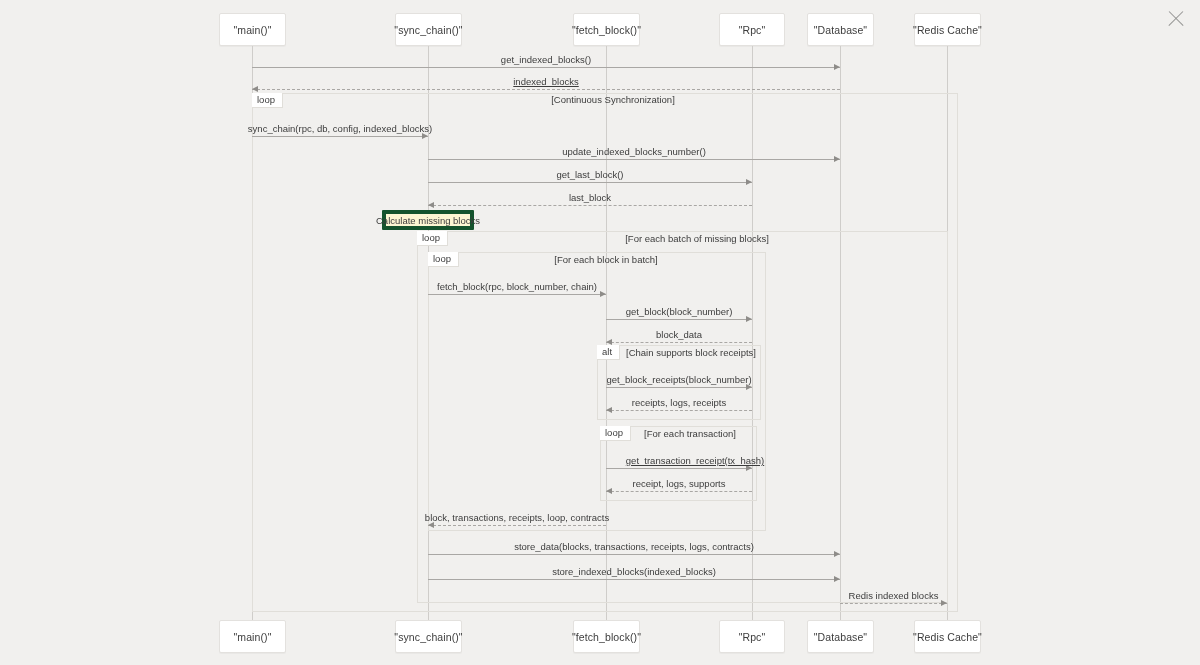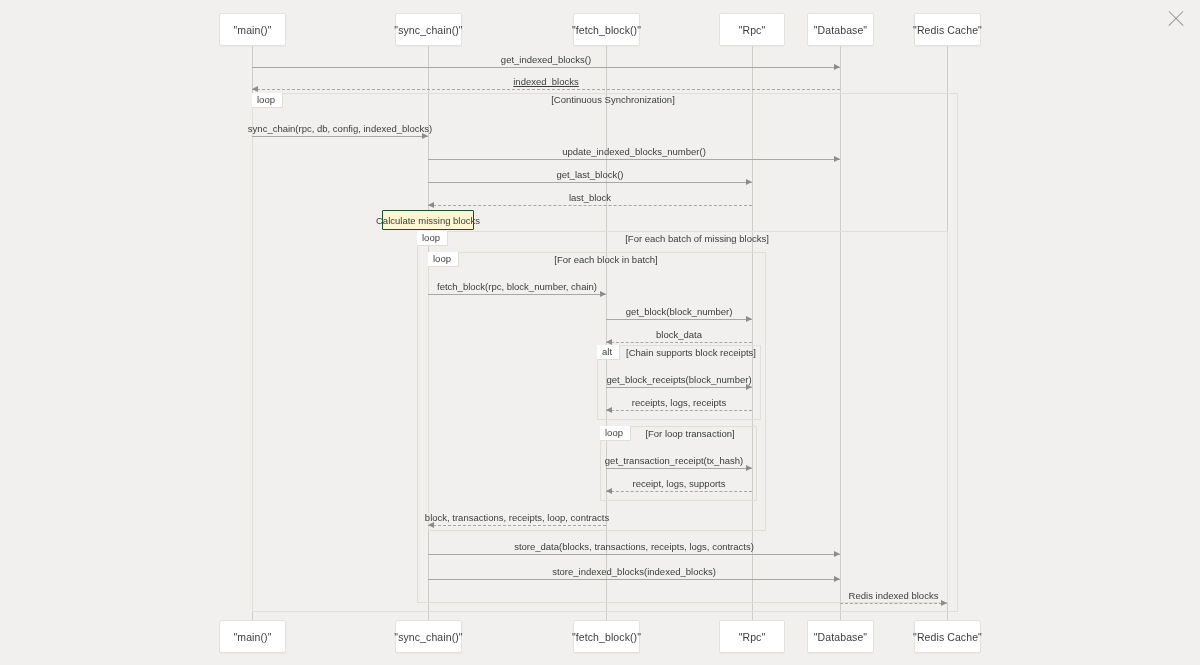--- a/index.html
+++ b/index.html
@@ -109,21 +109,21 @@
     color: #3c3c3c;
     white-space: nowrap;
     text-align: center;
     line-height: 11px;
   }
 
   
   .note {
     position: absolute;
     background: #fdf6d3;
-    border: 1px solid #14532d;
+    border: 4px solid #14532d;
     border-radius: 1px;
     font-size: 9.5px;
     color: #3c3c3c;
     display: flex;
     align-items: center;
     justify-content: center;
     padding: 0 8px;
     white-space: nowrap;
     text-align: center;
   }
@@ -191,21 +191,21 @@
       <div class="frag-label" style="left: 417px; top: 231px;">loop</div>
       <div class="frag-cond" style="left: 547px; top: 233px; width: 300px;">[For each batch of missing blocks]</div>
       <div class="frag" style="left: 428px; top: 252px; width: 338px; height: 279px;"></div>
       <div class="frag-label" style="left: 428px; top: 252px;">loop</div>
       <div class="frag-cond" style="left: 456px; top: 254px; width: 300px;">[For each block in batch]</div>
       <div class="frag" style="left: 597px; top: 345px; width: 164px; height: 75px;"></div>
       <div class="frag-label" style="left: 597px; top: 345px;">alt</div>
       <div class="frag-cond" style="left: 541px; top: 347px; width: 300px;">[Chain supports block receipts]</div>
       <div class="frag" style="left: 600px; top: 426px; width: 157px; height: 75px;"></div>
       <div class="frag-label" style="left: 600px; top: 426px;">loop</div>
-      <div class="frag-cond" style="left: 540px; top: 428px; width: 300px;">[For loop transaction]</div>
+      <div class="frag-cond" style="left: 540px; top: 428px; width: 300px;">[For each transaction]</div>
     </div>
   <div id="messages">
       <div class="msg-line" style="left: 252px; top: 67px; width: 588px;"></div>
       <div class="arrow-head right" style="top: 64px; left: 834px;"></div>
       <div class="msg-text" style="left: 346px; top: 54px; width: 400px;">get_indexed_blocks()</div>
       <div class="msg-line dashed" style="left: 252px; top: 89px; width: 588px;"></div>
       <div class="arrow-head left" style="top: 86px; left: 252px;"></div>
       <div class="msg-text" style="left: 346px; top: 76px; width: 400px; text-decoration: underline;">indexed_blocks</div>
       <div class="msg-line" style="left: 252px; top: 136px; width: 176px;"></div>
       <div class="arrow-head right" style="top: 133px; left: 422px;"></div>
@@ -229,21 +229,21 @@
       <div class="arrow-head left" style="top: 339px; left: 606px;"></div>
       <div class="msg-text" style="left: 479px; top: 329px; width: 400px;">block_data</div>
       <div class="msg-line" style="left: 606px; top: 387px; width: 146px;"></div>
       <div class="arrow-head right" style="top: 384px; left: 746px;"></div>
       <div class="msg-text" style="left: 479px; top: 374px; width: 400px;">get_block_receipts(block_number)</div>
       <div class="msg-line dashed" style="left: 606px; top: 410px; width: 146px;"></div>
       <div class="arrow-head left" style="top: 407px; left: 606px;"></div>
       <div class="msg-text" style="left: 479px; top: 397px; width: 400px;">receipts, logs, receipts</div>
       <div class="msg-line" style="left: 606px; top: 468px; width: 146px;"></div>
       <div class="arrow-head right" style="top: 465px; left: 746px;"></div>
-      <div class="msg-text" style="left: 474px; top: 455px; width: 400px;">get_transaction_receipt(tx_hash)</div>
+      <div class="msg-text" style="left: 495px; top: 455px; width: 400px; text-decoration: underline;">get_transaction_receipt(tx_hash)</div>
       <div class="msg-line dashed" style="left: 606px; top: 491px; width: 146px;"></div>
       <div class="arrow-head left" style="top: 488px; left: 606px;"></div>
       <div class="msg-text" style="left: 479px; top: 478px; width: 400px;">receipt, logs, supports</div>
       <div class="msg-line dashed" style="left: 428px; top: 525px; width: 178px;"></div>
       <div class="arrow-head left" style="top: 522px; left: 428px;"></div>
       <div class="msg-text" style="left: 317px; top: 512px; width: 400px;">block, transactions, receipts, loop, contracts</div>
       <div class="msg-line" style="left: 428px; top: 554px; width: 412px;"></div>
       <div class="arrow-head right" style="top: 551px; left: 834px;"></div>
       <div class="msg-text" style="left: 434px; top: 541px; width: 400px;">store_data(blocks, transactions, receipts, logs, contracts)</div>
       <div class="msg-line" style="left: 428px; top: 579px; width: 412px;"></div>

